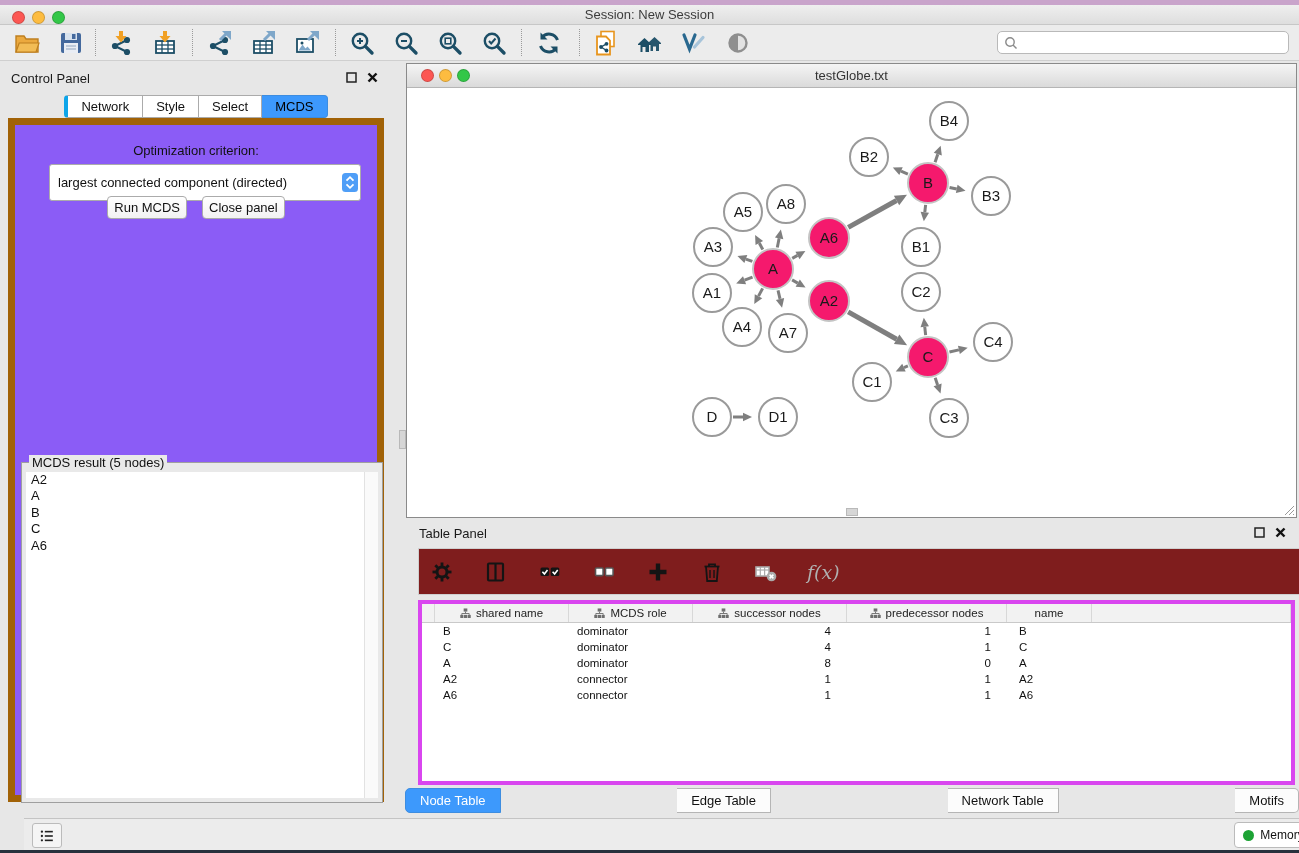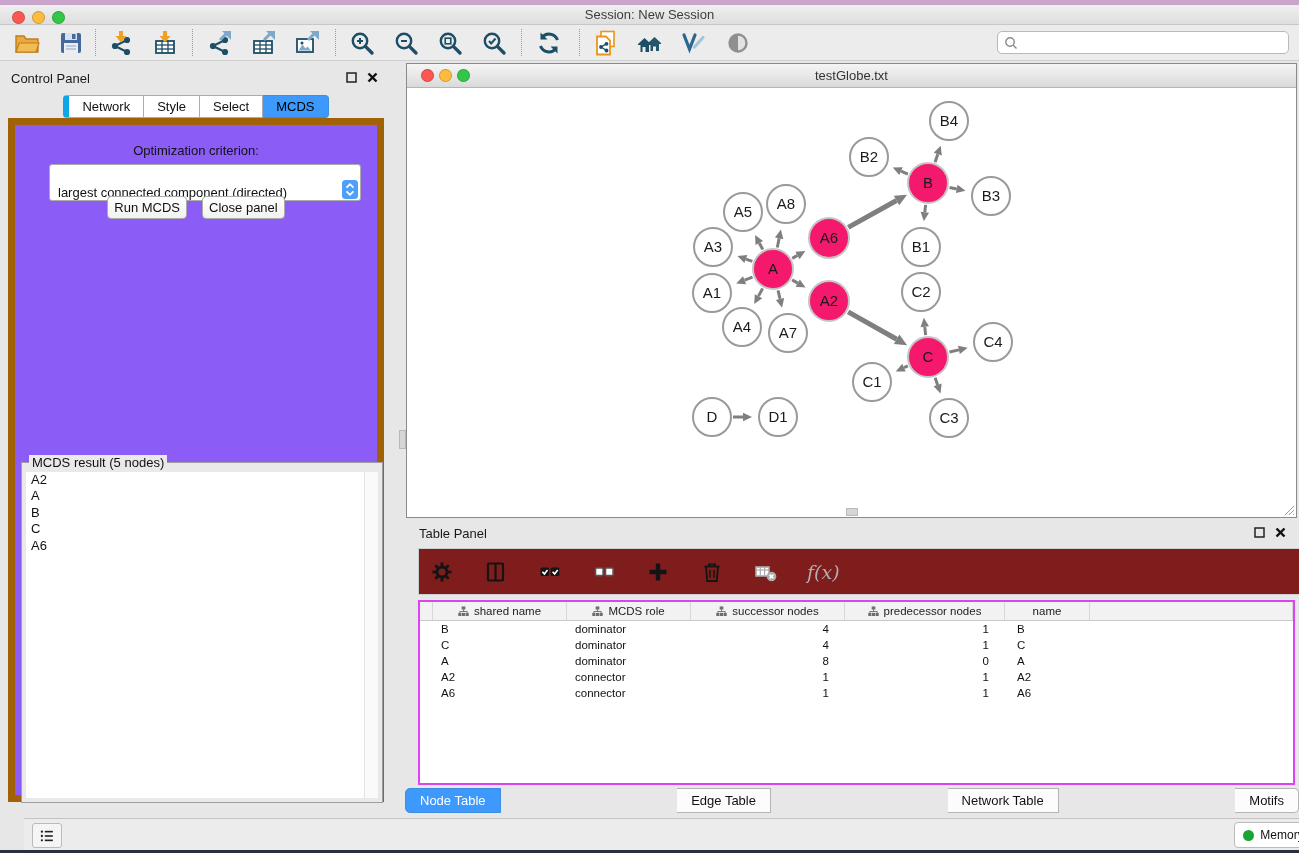--- a/index.html
+++ b/index.html
@@ -23,26 +23,26 @@
   .tb-sep{position:absolute;top:4px;height:27px;border-left:1px dotted #9a9a9a;}
   #search-box{left:997px;top:6px;width:292px;height:23px;background:#fff;border:1px solid #b9b9b9;border-radius:5px;display:flex;align-items:center;padding:0 6px;}
   #search-box input{border:none;outline:none;flex:1;font-size:12px;background:transparent;margin-left:4px;}
 
   
   #control-panel{left:0;top:63px;width:392px;height:753px;background:#e7e7e7;}
   .panel-title{font-size:13px;color:#1a1a1a;}
   .panel-icons{position:absolute;top:9px;display:flex;gap:10px;align-items:center;}
   #cp-tabs{position:absolute;top:32px;left:0;width:100%;display:flex;justify-content:center;}
   .cp-tab{font-size:13px;padding:3px 13px;background:#fff;border:1px solid #ababab;border-left:none;color:#111;line-height:15px;}
-  .cp-tab:first-child{border-left:6px solid #0ea5e9;border-radius:4px 0 0 4px;}
+  .cp-tab:first-child{border-left:4px solid #0ea5e9;border-radius:4px 0 0 4px;}
   .cp-tab:last-child{border-radius:0 4px 4px 0;}
   .cp-tab.active{background:#3d99fc;border-color:#3d8de0;color:#000000;}
   #cp-box{position:absolute;left:8px;top:55px;width:376px;height:684px;border:7px solid #a16207;background:#8b5cf6;}
   #opt-label{position:absolute;top:18px;width:100%;text-align:center;font-size:13px;color:#111;}
-  #cp-select{position:absolute;left:34px;top:39px;width:312px;height:37px;background:#fff;border:1px solid #ababab;border-radius:3px;display:flex;align-items:flex-end;}
+  #cp-select{position:absolute;left:34px;top:39px;width:312px;height:37px;background:#fff;border:1px solid #ababab;border-radius:3px;display:flex;align-items:center;}
   #cp-select .val{flex:1;font-size:13px;padding-left:8px;color:#111;white-space:nowrap;}
   #cp-buttons{position:absolute;top:71px;width:100%;display:flex;justify-content:center;gap:15px;}
   .mac-btn{font-size:13px;color:#111;background:linear-gradient(#ffffff,#f2f2f2);border:1px solid #ababab;border-radius:4px;height:23px;padding:0 6px;}
   #mcds-fieldset{position:absolute;left:6px;top:337px;width:362px;height:341px;border:1px solid #9f9f9f;background:#e9e9e9;}
   #mcds-legend{position:absolute;top:-8px;left:7px;background:#e9e9e9;padding:0 3px;font-size:13px;color:#111;}
   #mcds-list{position:absolute;left:4px;top:9px;right:4px;bottom:4px;background:#fff;overflow:hidden;}
   #mcds-scroll{position:absolute;right:0;top:0;bottom:0;width:14px;background:#fafafa;border-left:1px solid #e2e2e2;}
   .mcds-item{font-size:13px;color:#111;line-height:16.4px;padding-left:5px;}
 
   
@@ -54,21 +54,21 @@
 
   
   #v-divider-thumb{left:399px;top:430px;width:7px;height:19px;background:#d6d6d6;border:1px solid #b9b9b9;}
   #h-divider-thumb{left:846px;top:508px;width:12px;height:8px;background:#d6d6d6;border:1px solid #b9b9b9;}
 
   
   #table-panel{left:405px;top:520px;width:894px;height:296px;background:#e7e7e7;}
   #tp-toolbar{position:absolute;left:13px;top:28px;width:981px;height:47px;background:#7f1d1d;border:1px solid #cfcfcf;display:flex;align-items:center;padding-left:8px;gap:24px;}
   .tp-btn{width:30px;height:34px;display:flex;align-items:center;justify-content:center;background:transparent;border:none;padding:0;}
   #fx-label{font-size:19px;font-family:"DejaVu Serif",serif;font-style:italic;color:#b0b0b0;margin-left:2px;}
-  #tp-table{position:absolute;left:13px;top:80px;width:877px;height:185px;background:#fff;border:2px solid #d946ef;overflow:hidden;}
+  #tp-table{position:absolute;left:13px;top:80px;width:877px;height:185px;background:#fff;border:4px solid #d946ef;overflow:hidden;}
   .t-header{display:grid;grid-template-columns:13px 134px 124px 154px 160px 85px 1fr;height:19px;background:#f2f2f2;border-bottom:1px solid #c9c9c9;}
   .t-hcell{display:flex;align-items:center;justify-content:center;gap:5px;font-size:11.5px;color:#222;border-right:1px solid #d8d8d8;overflow:hidden;}
   .t-row{display:grid;grid-template-columns:13px 134px 124px 154px 160px 85px 1fr;height:16px;}
   .t-cell{font-size:11.5px;color:#111;line-height:16px;white-space:nowrap;overflow:hidden;}
   .t-cell.l{padding-left:8px;text-align:left;}
   .t-cell.r{padding-right:16px;text-align:right;}
   .t-cell.n{padding-left:12px;text-align:left;}
   #tp-tabs{position:absolute;top:268px;left:0;width:100%;display:flex;justify-content:space-between;}
   .tp-tab{font-size:13px;padding:4px 14px;background:#fcfcfc;border:1px solid #b5b5b5;border-left:none;color:#111;}
   .tp-tab:first-child{border-left:1px solid #b5b5b5;border-radius:5px 0 0 5px;}

